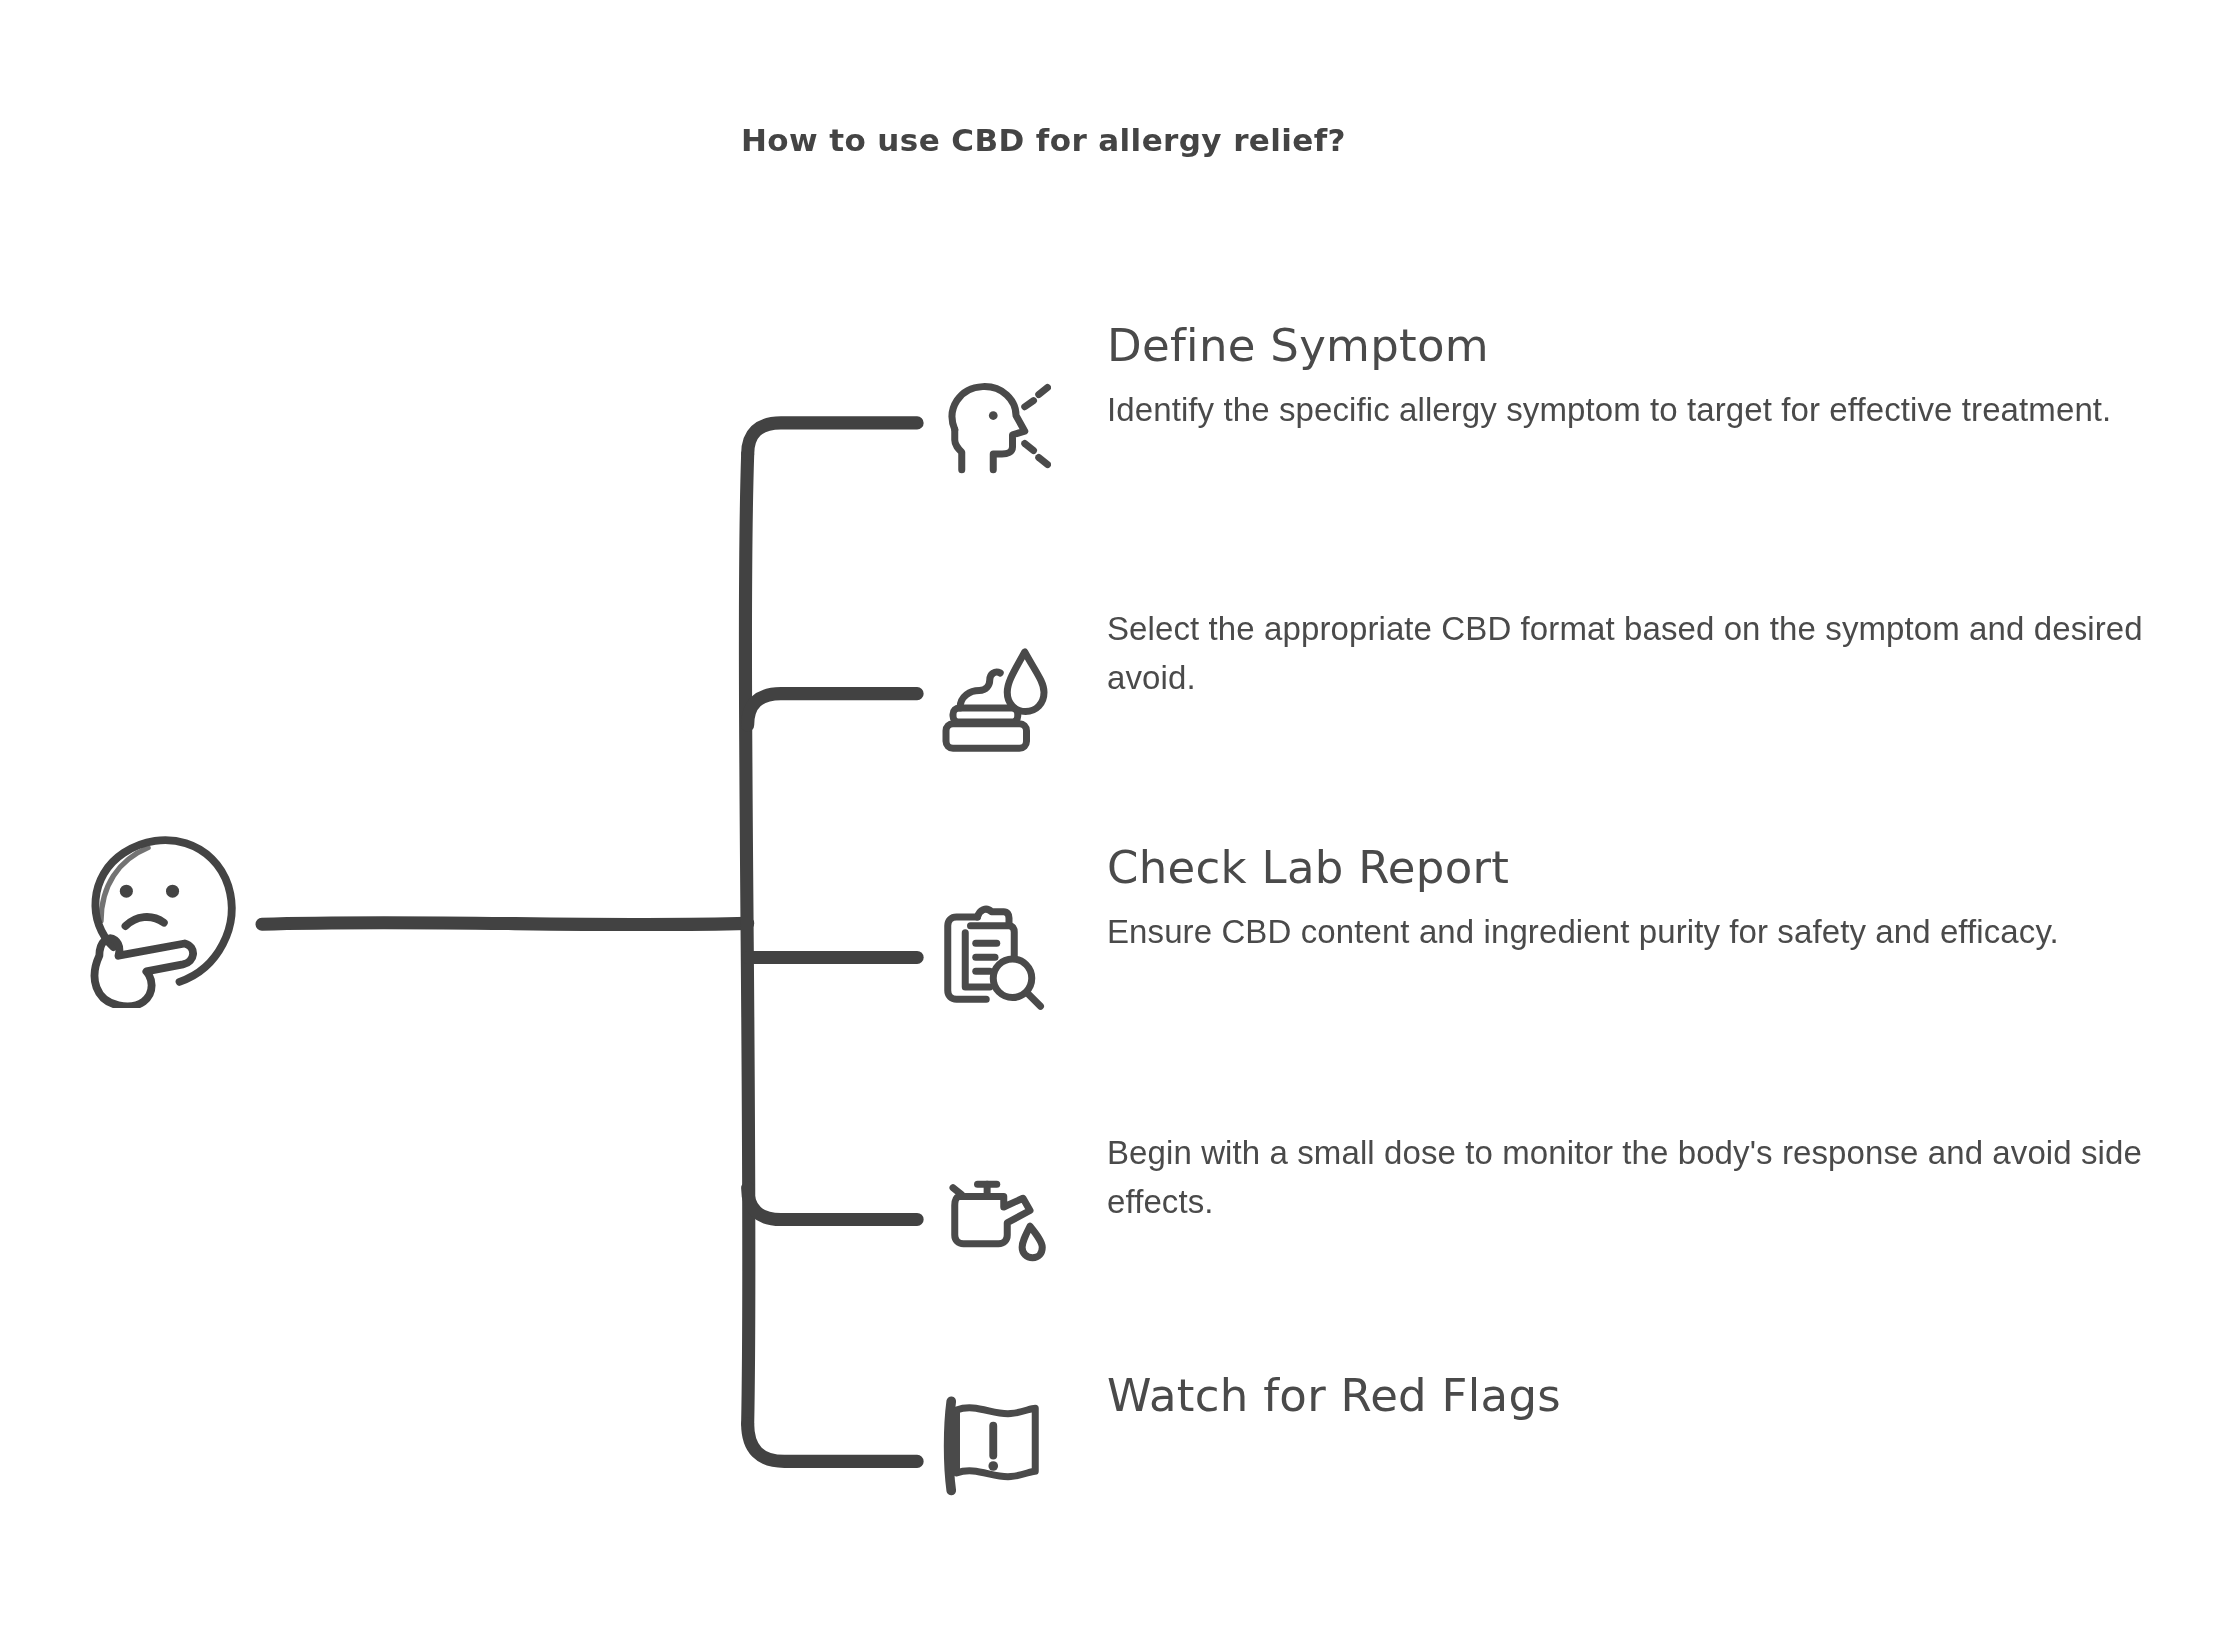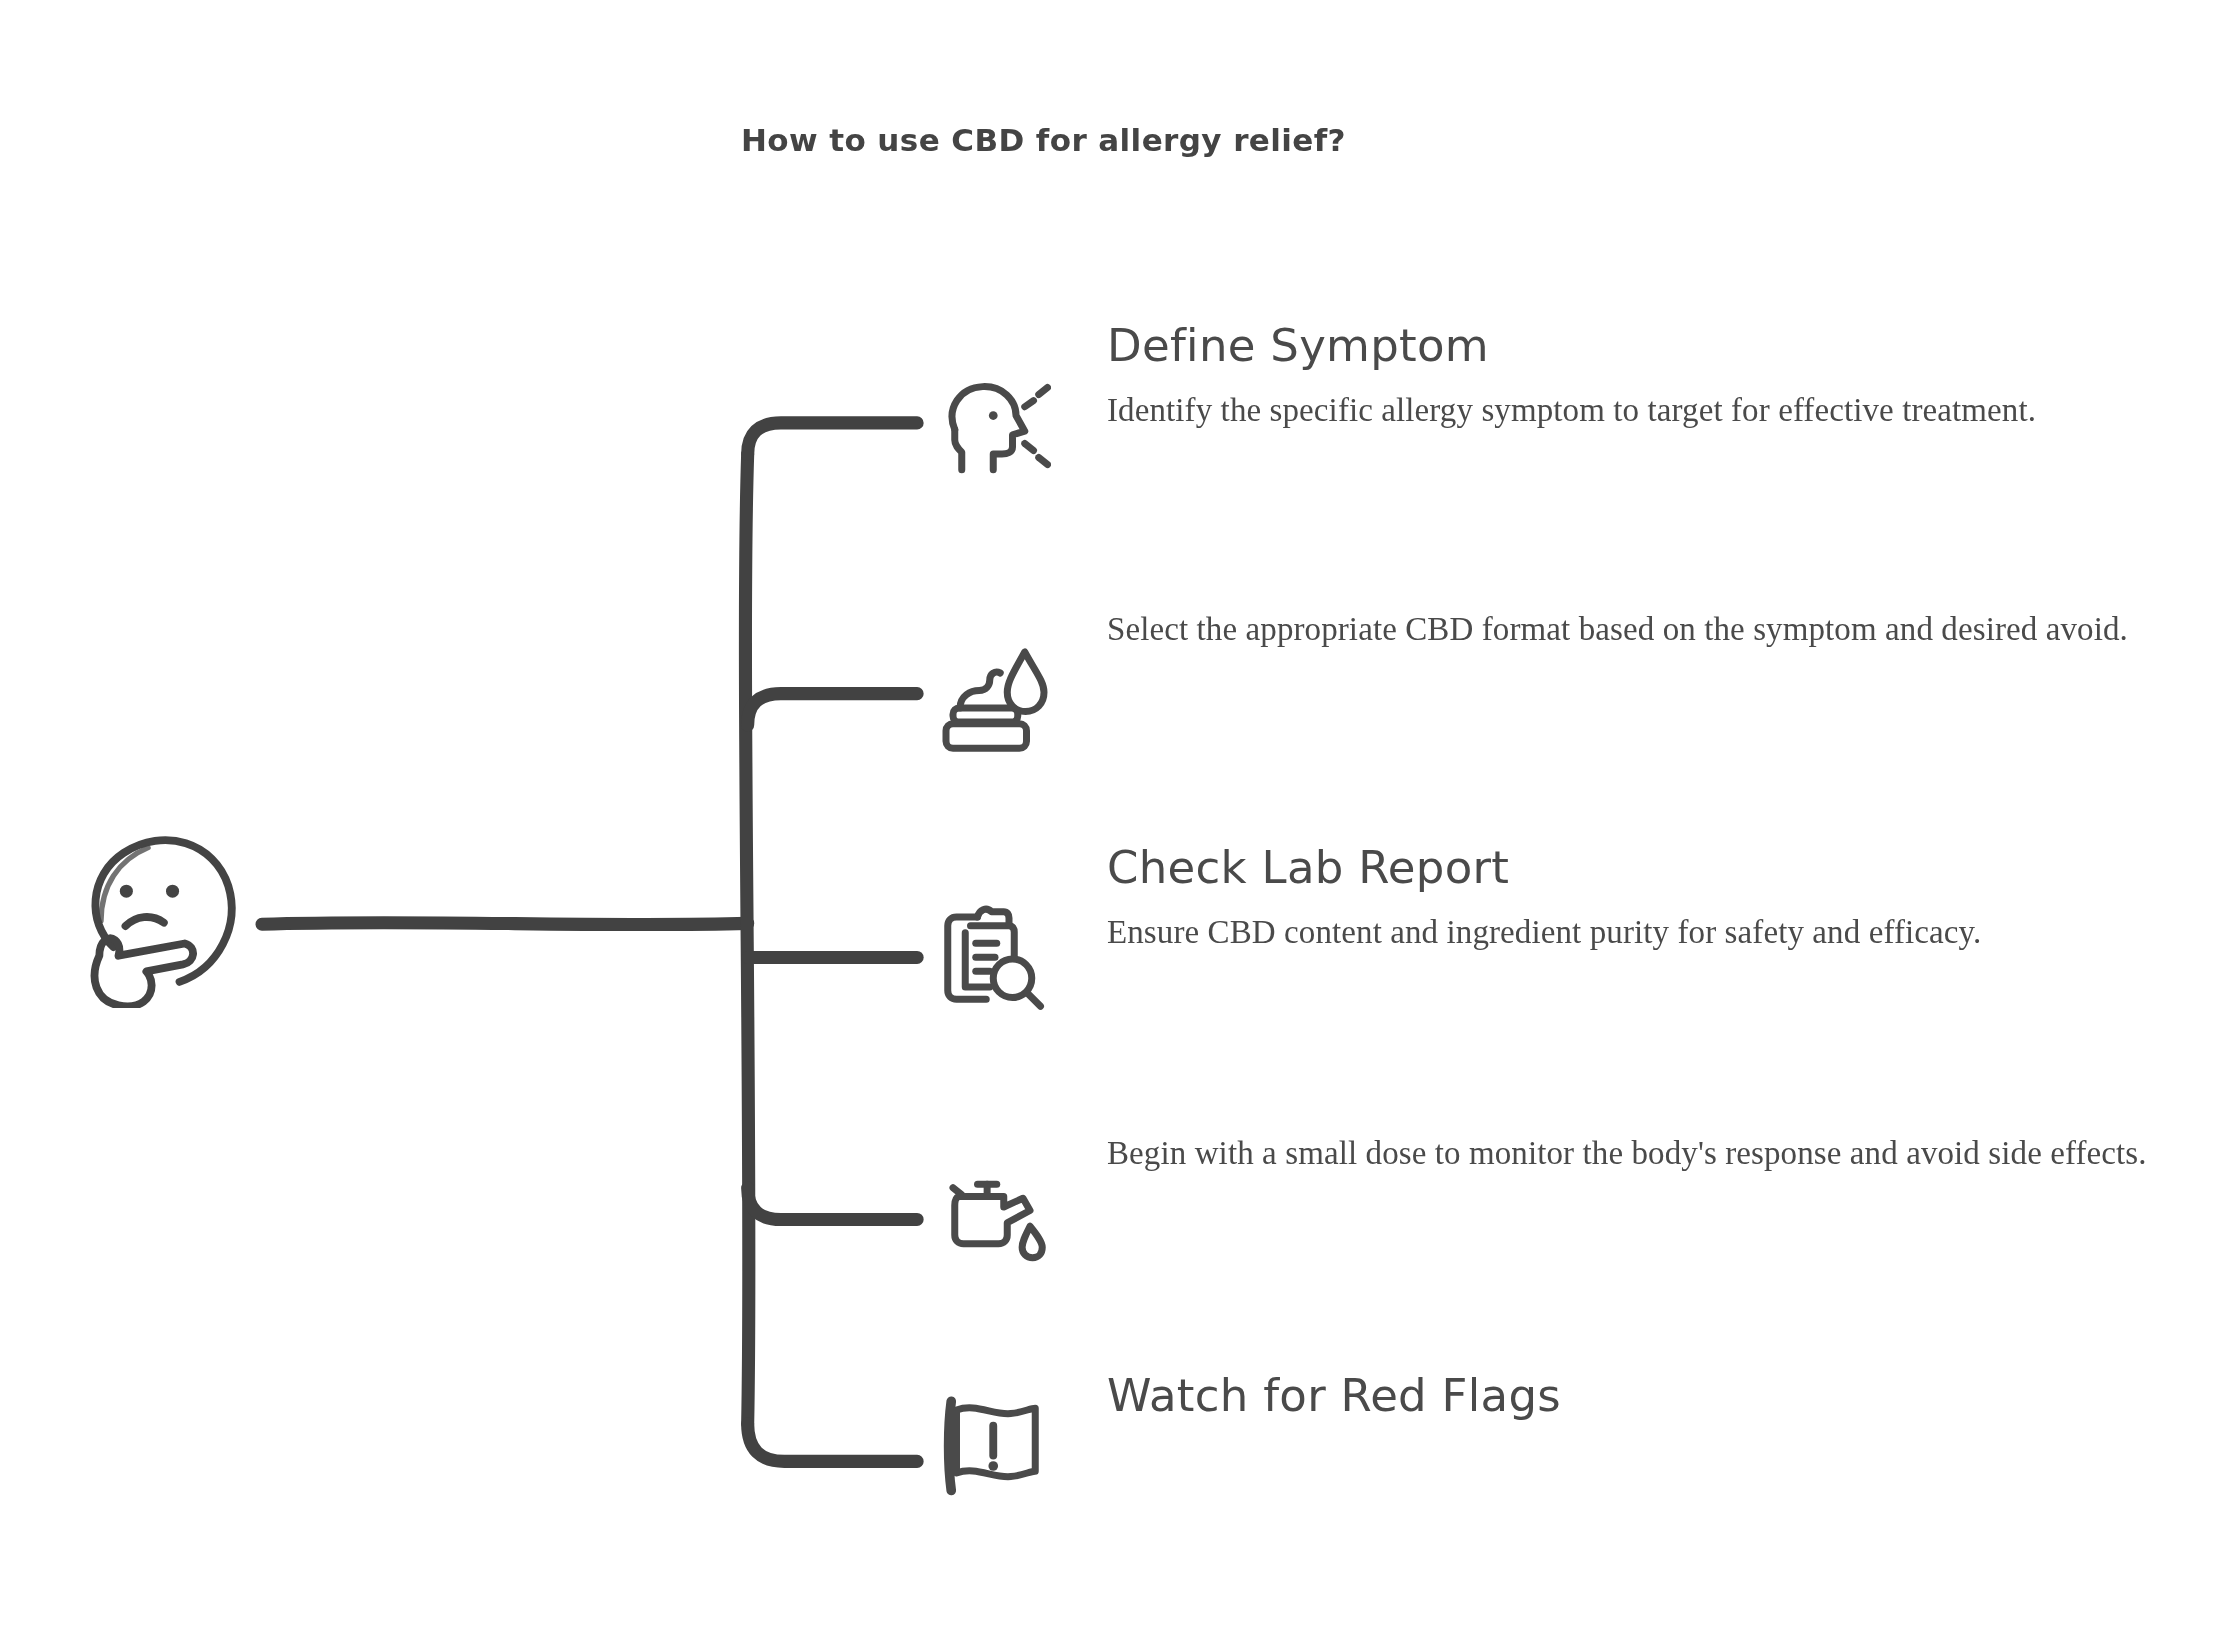--- a/index.html
+++ b/index.html
@@ -74,21 +74,21 @@
     font-family: "DejaVu Sans", sans-serif;
     font-size: 45px;
     font-weight: 400;
     color: #4a4a4a;
     line-height: 1.0;
     letter-spacing: 0.3px;
     white-space: nowrap;
   }
   .branch-desc {
     margin-top: 18.3px;
-    font-family: Liberation Serif, serif;
+    font-family: Liberation Sans, sans-serif;
     font-size: 33px;
     font-weight: 400;
     color: #4a4a4a;
     line-height: 1.48;
     letter-spacing: 0.1px;
   }
 
   
   #item-0 { top: 323px; }
   #item-0 .branch-icon { top: 54px; }

